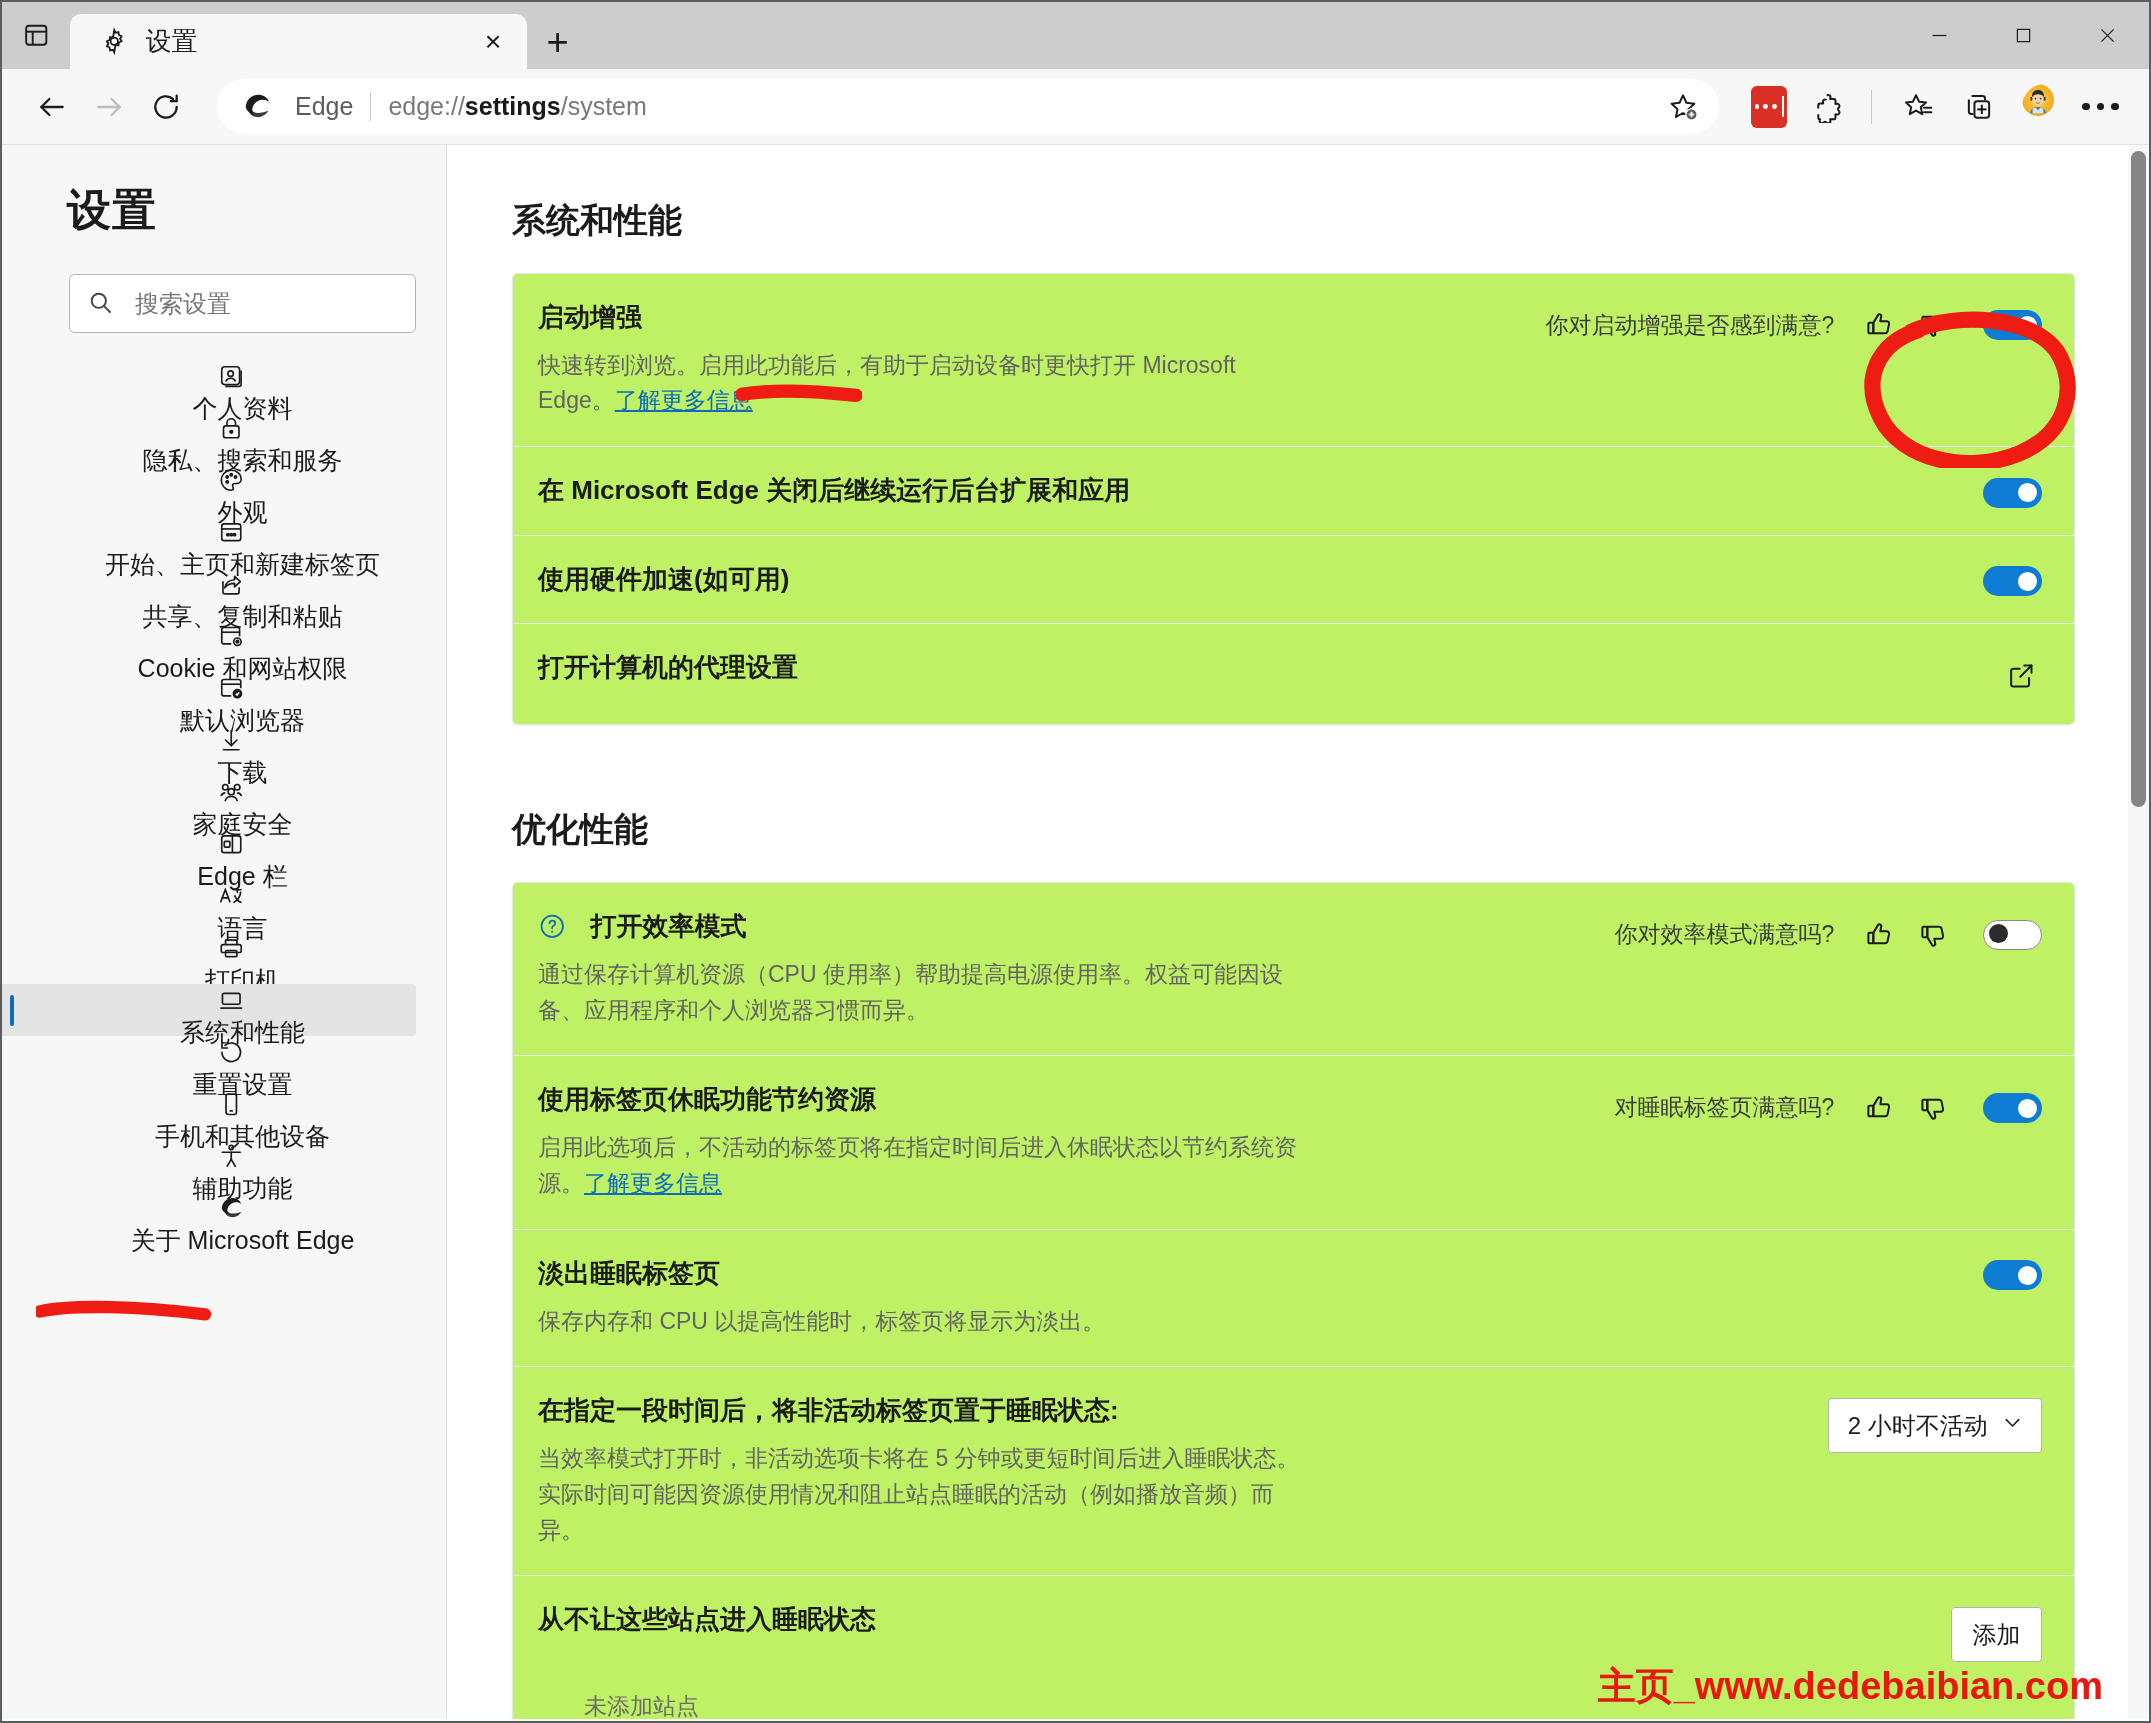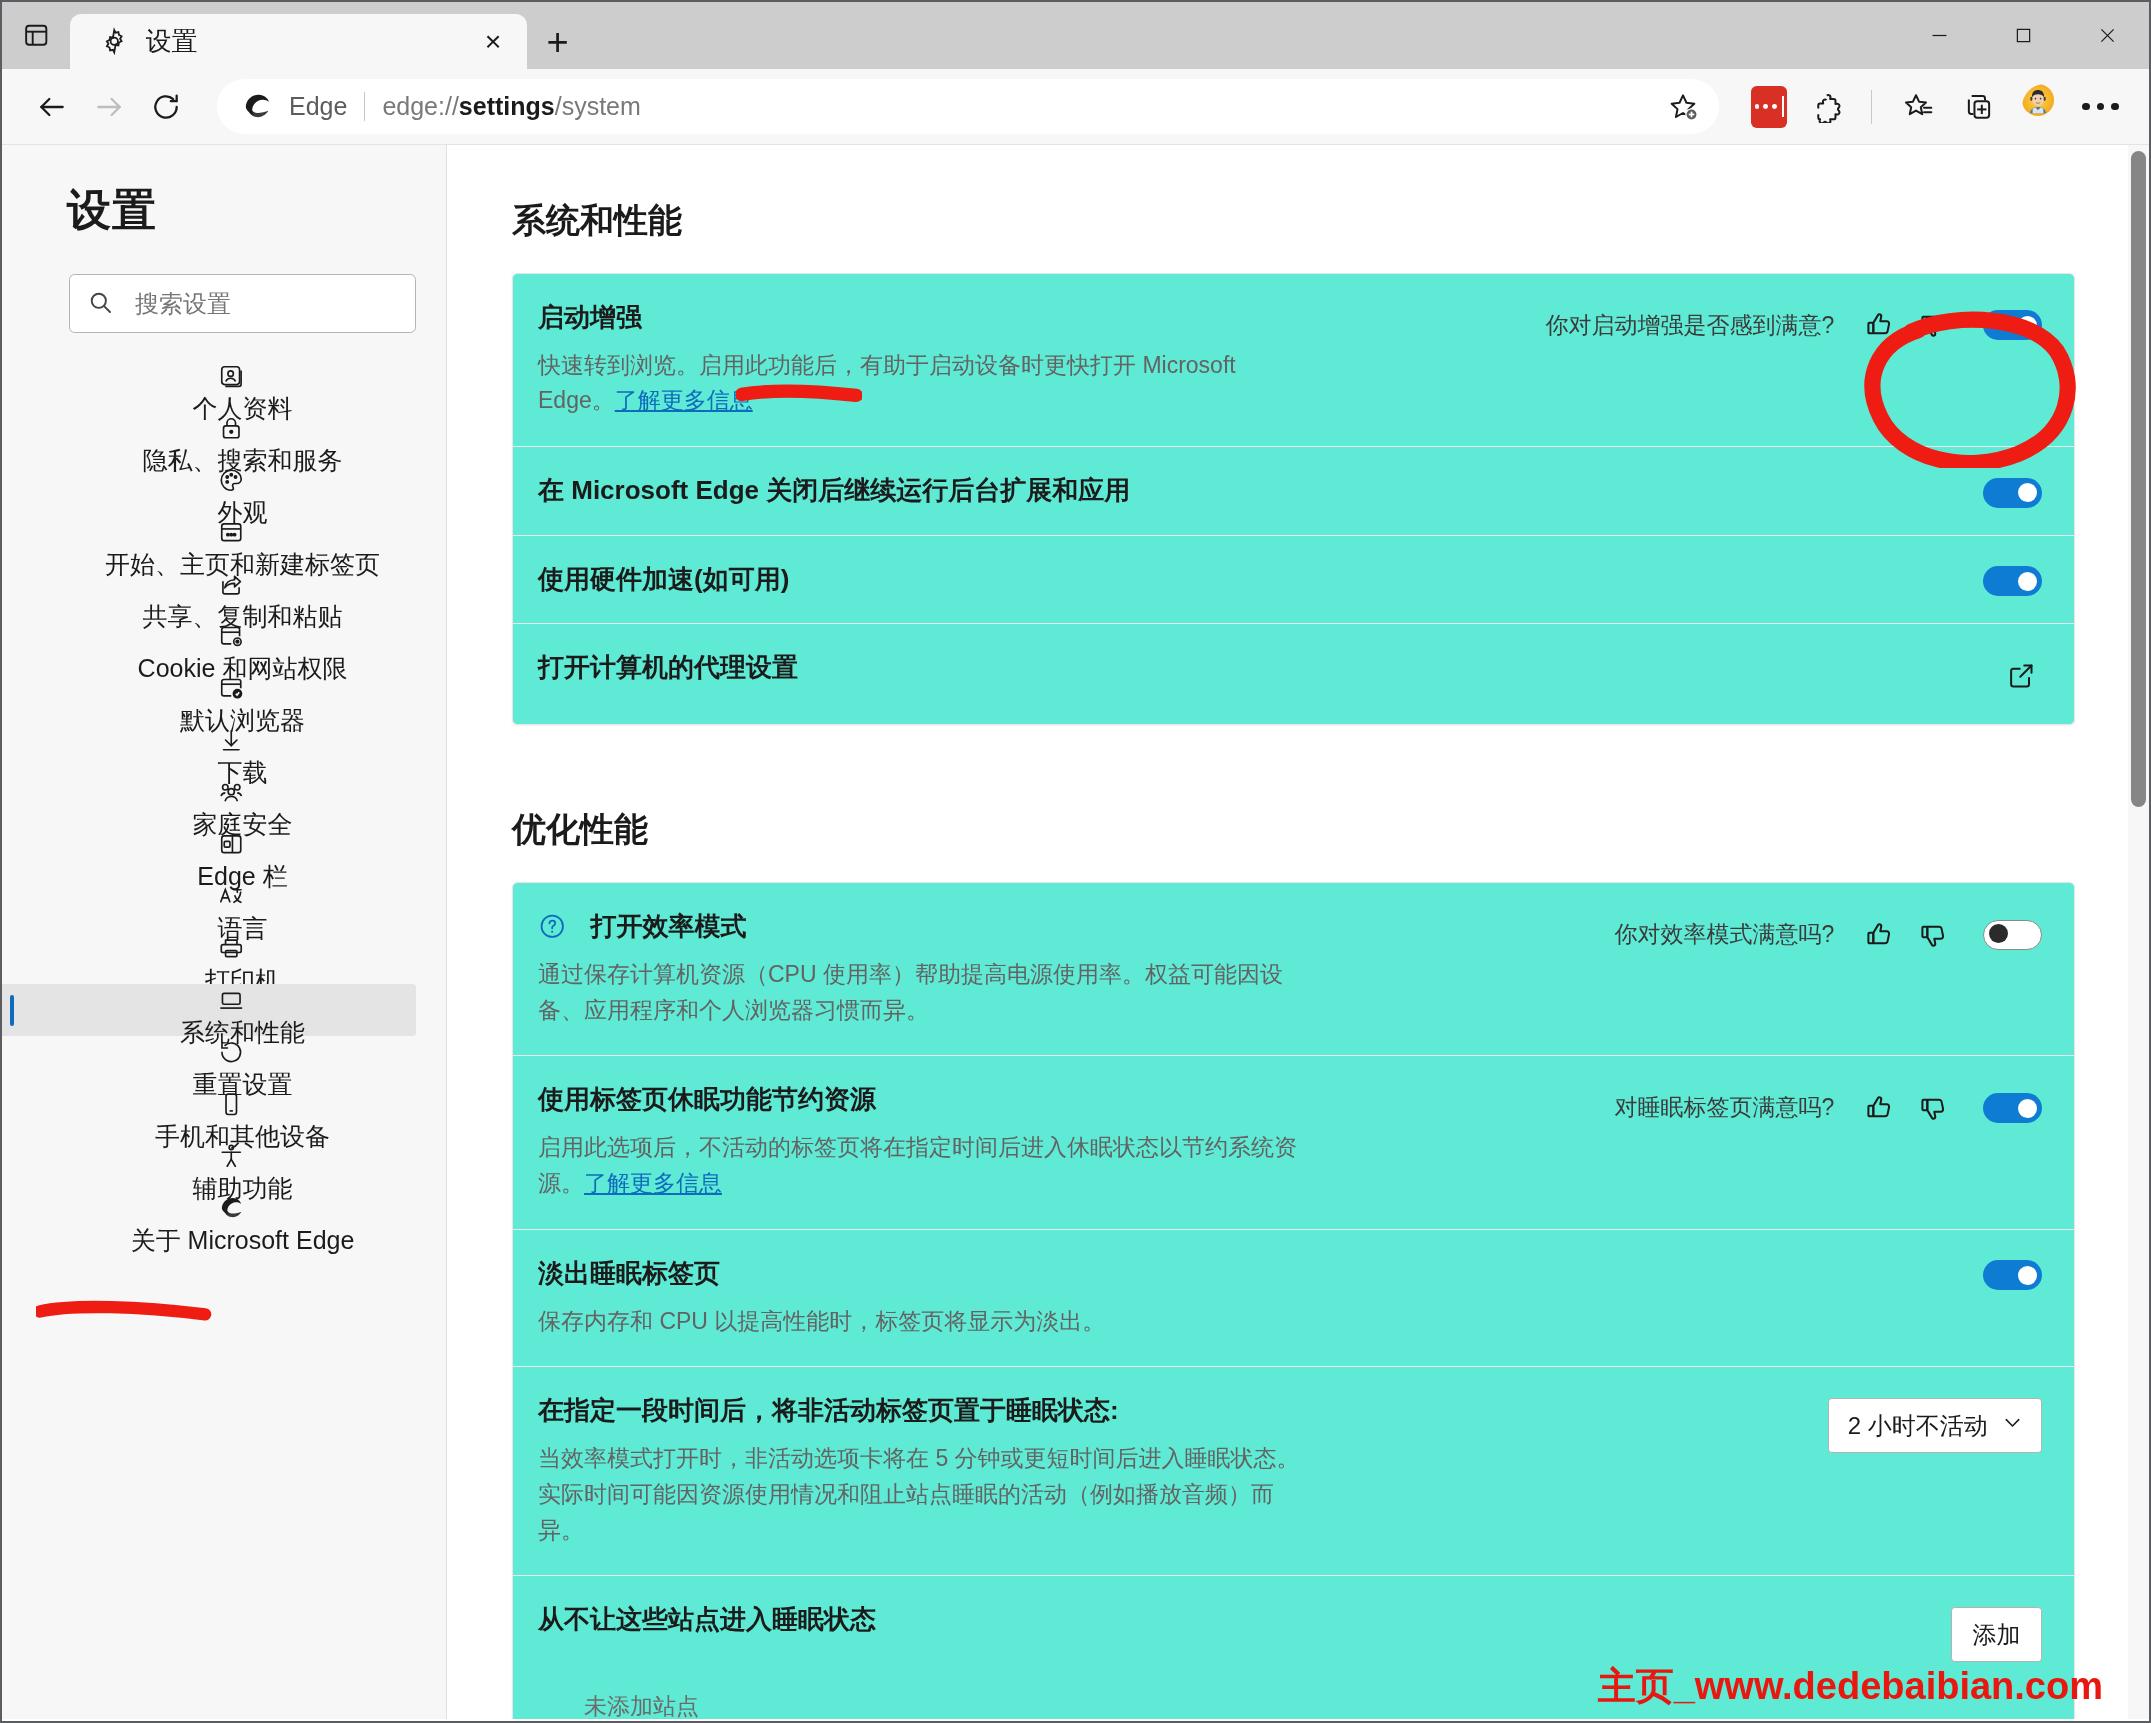--- a/index.html
+++ b/index.html
@@ -99,21 +99,21 @@
     background: #ffffff;
     border-radius: 28.5px;
     display: flex;
     align-items: center;
     padding: 0 11.4px 0 23px;
     margin: 0 17px 0 23px;
     min-width: 0;
   }
   .edge-logo { width: 34px; height: 34px; flex: none; }
   .addr-brand {
-    font-size: 25px; color: #5c5c5c; margin-left: 15px; flex:none;
+    font-size: 25px; color: #5c5c5c; margin-left: 21px; flex:none;
   }
   .addr-sep {
     width: 1px; height: 28.5px; background: #c6c6c6; margin: 0 17px; flex:none;
   }
   .addr-url {
     font-size: 25px; color: #797979;
     white-space: nowrap; overflow: hidden;
     flex: 1; min-width: 0;
   }
   .addr-url b { color: #1b1b1b; font-weight: 700; }
@@ -223,21 +223,21 @@
   }
   #main-inner {
     padding: 53px 0 0 0;
   }
   .section-h {
     font-size: 34px; font-weight: 700; color: #1b1b1b;
     margin-left: 65px; margin-bottom: 28.5px;
   }
   .card {
     margin: 0 74px 0 65px;
-    background: #5eead4;
+    background: #bef264;
     border: 1px solid #e6e6e6;
     border-radius: 5.7px;
     box-shadow: 0 1px 2.9px rgba(0,0,0,0.06);
   }
   .row {
     display: flex;
     align-items: flex-start;
     padding: 27px 32px 27px 25px;
     border-bottom: 1px solid #eaeaea;
     min-height: 57px;

